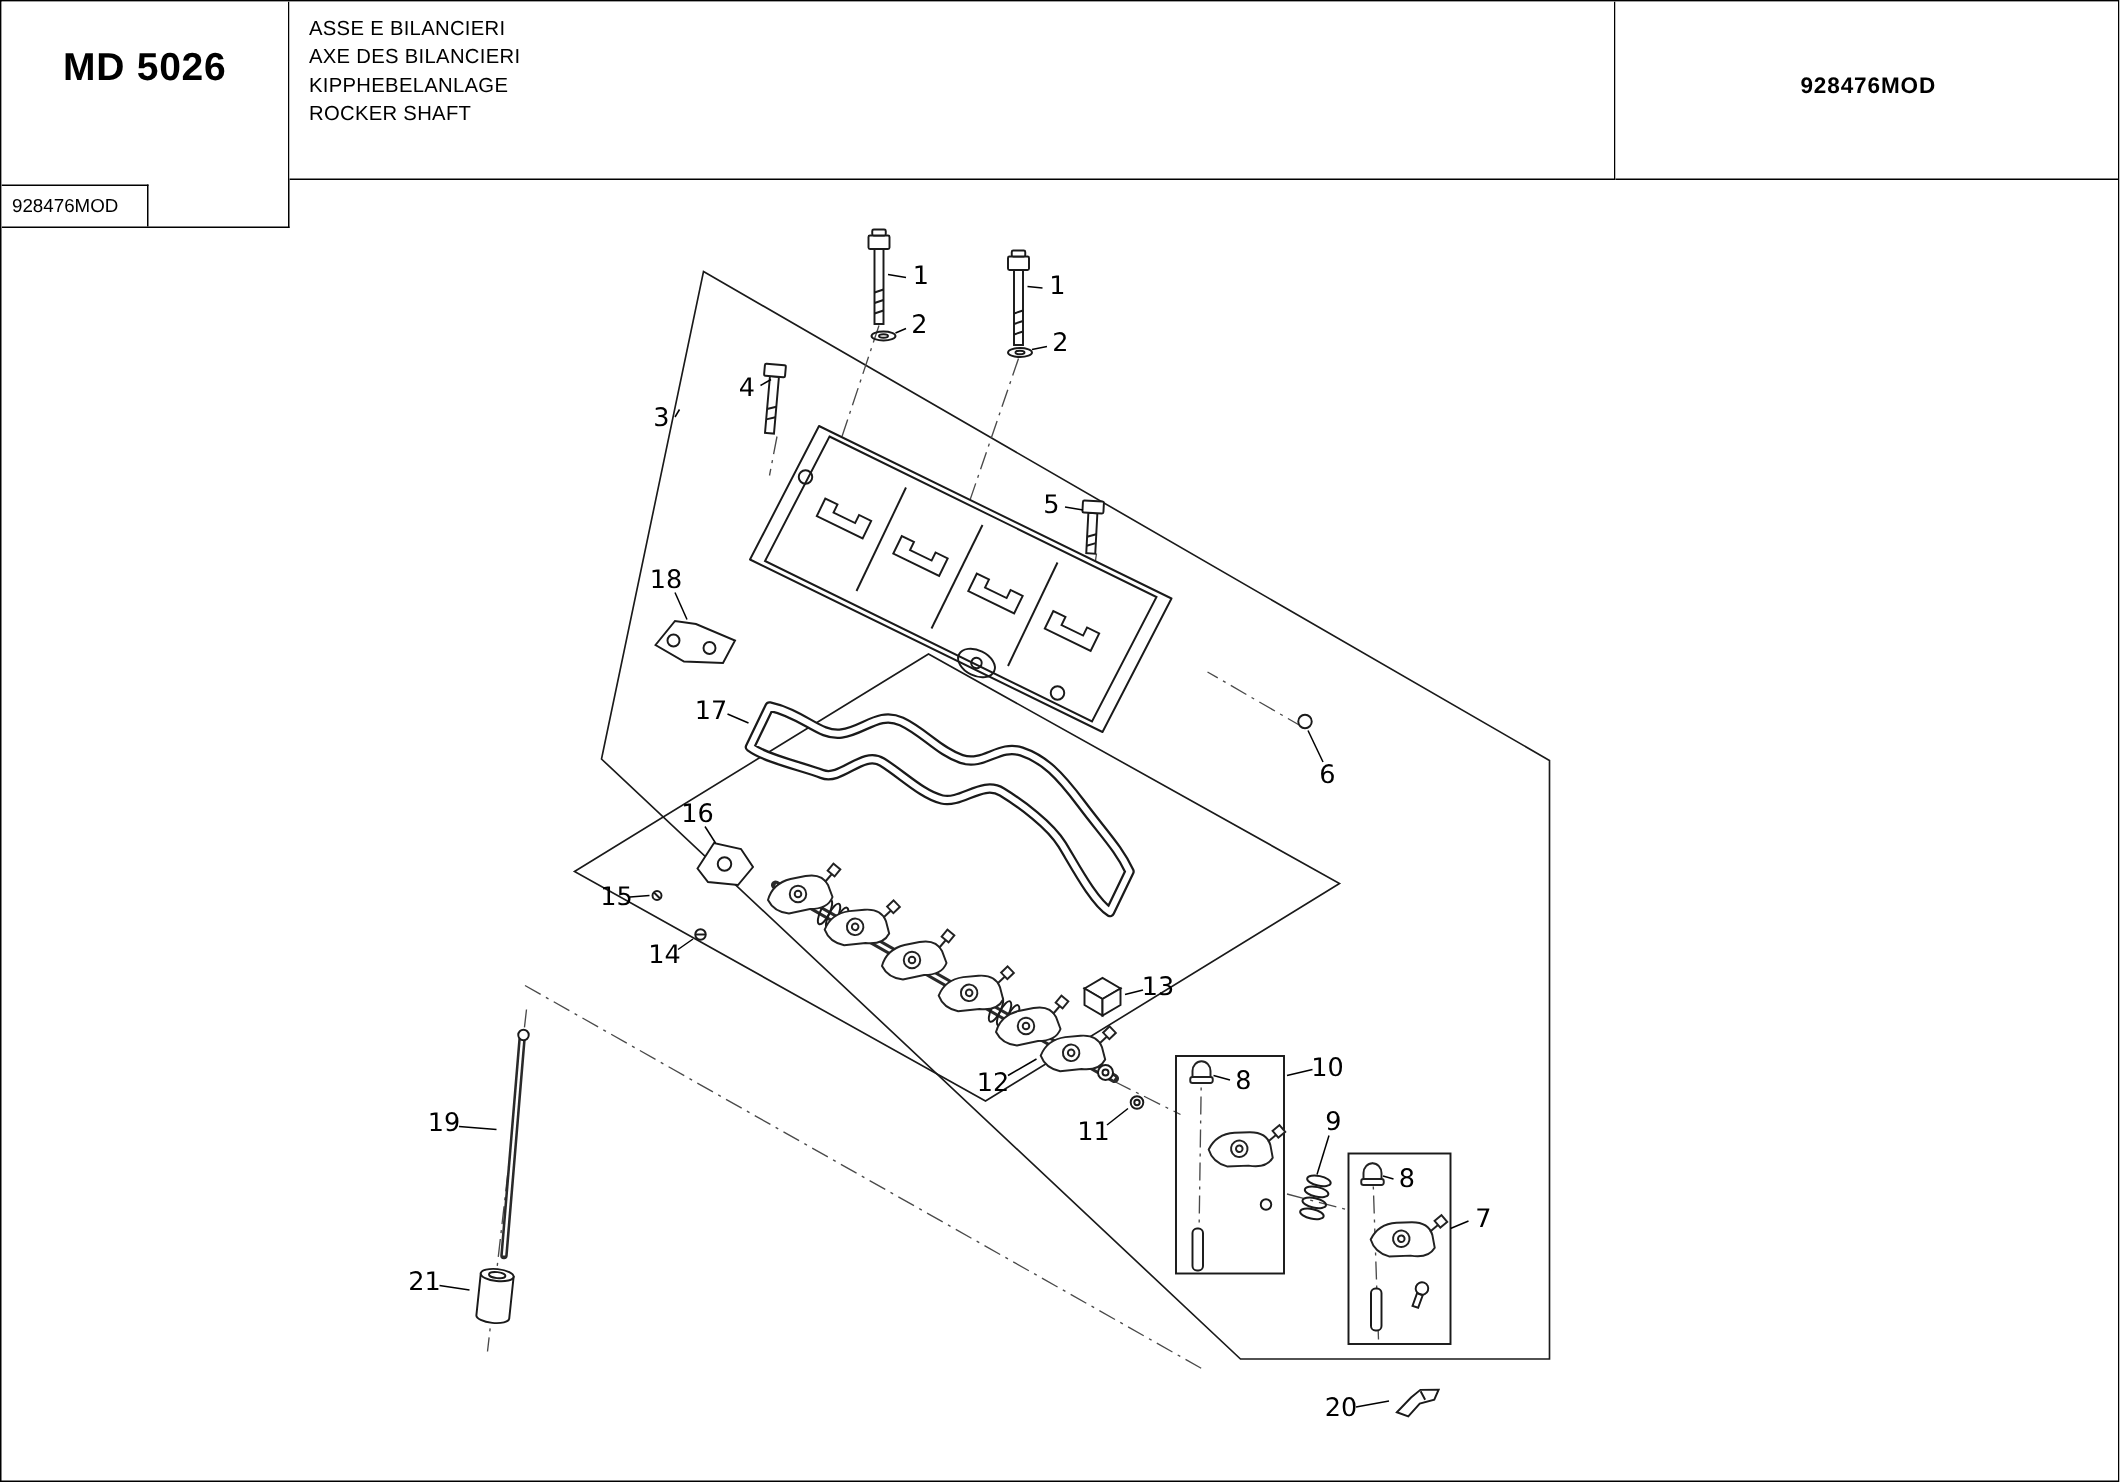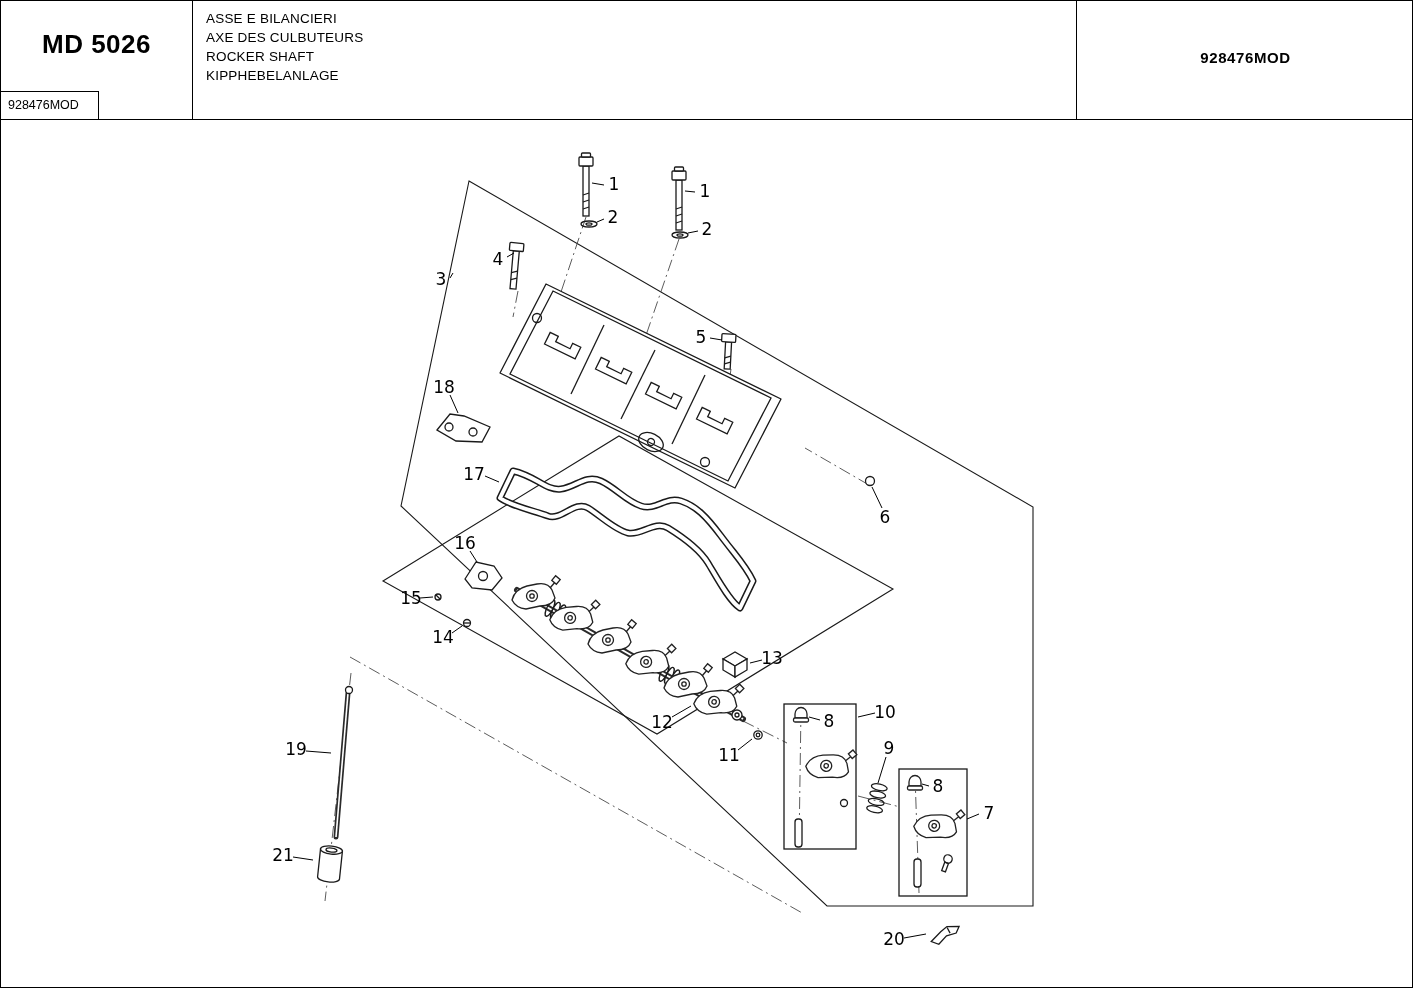--- a/index.html
+++ b/index.html
@@ -2,21 +2,21 @@
 <html><head>
 <meta charset="utf-8">
 <style>
   html,body{margin:0;padding:0;background:#fff;}
   .page{
     position:relative;width:1413px;height:988px;background:#fff;
     border:1.5px solid #000;box-sizing:border-box;overflow:hidden;
     font-family:"Liberation Sans",sans-serif;color:#000;
   }
   
-  .hdr-left{position:absolute;left:0;top:0;width:192px;height:119px;
+  .hdr-left{position:absolute;left:0;top:0;width:192px;height:151px;
     border-right:1.5px solid #000;border-bottom:1.5px solid #000;box-sizing:border-box;}
   .model{font-size:26px;font-weight:bold;text-align:center;margin-top:28px;letter-spacing:0.5px;}
   .hdr-left-sub{position:absolute;left:0;bottom:0;width:98px;height:28px;
     border-top:1.5px solid #000;border-right:1.5px solid #000;box-sizing:border-box;
     font-size:12.5px;line-height:26px;padding-left:7px;}
   .hdr-mid{position:absolute;left:192px;top:0;width:884px;height:119px;
     border-bottom:1.5px solid #000;border-right:1.5px solid #000;box-sizing:border-box;
     padding:8px 0 0 13px;}
   .hdr-mid .tl{font-size:13.5px;line-height:19px;letter-spacing:0.2px;}
   .hdr-right{position:absolute;left:1076px;top:0;width:337px;height:119px;
@@ -279,21 +279,21 @@
         <text x="893" y="938" class="callout-label">20</text>
       </g>
   </svg>
 
   <div class="hdr-left" style="background:#fff;">
     <div class="model">MD 5026</div>
     <div class="hdr-left-sub">928476MOD</div>
   </div>
   <div class="hdr-mid" style="position:absolute;background:#fff;">
     <div class="tl">ASSE E BILANCIERI</div>
-    <div class="tl">AXE DES CULBUTEURS</div>
+    <div class="tl">AXE DES BILANCIERI</div>
+    <div class="tl">KIPPHEBELANLAGE</div>
     <div class="tl">ROCKER SHAFT</div>
-    <div class="tl">KIPPHEBELANLAGE</div>
   </div>
   <div class="hdr-right" style="background:#fff;">
     <div class="code-right">928476MOD</div>
   </div>
 
 </div>
 
 </body></html>

